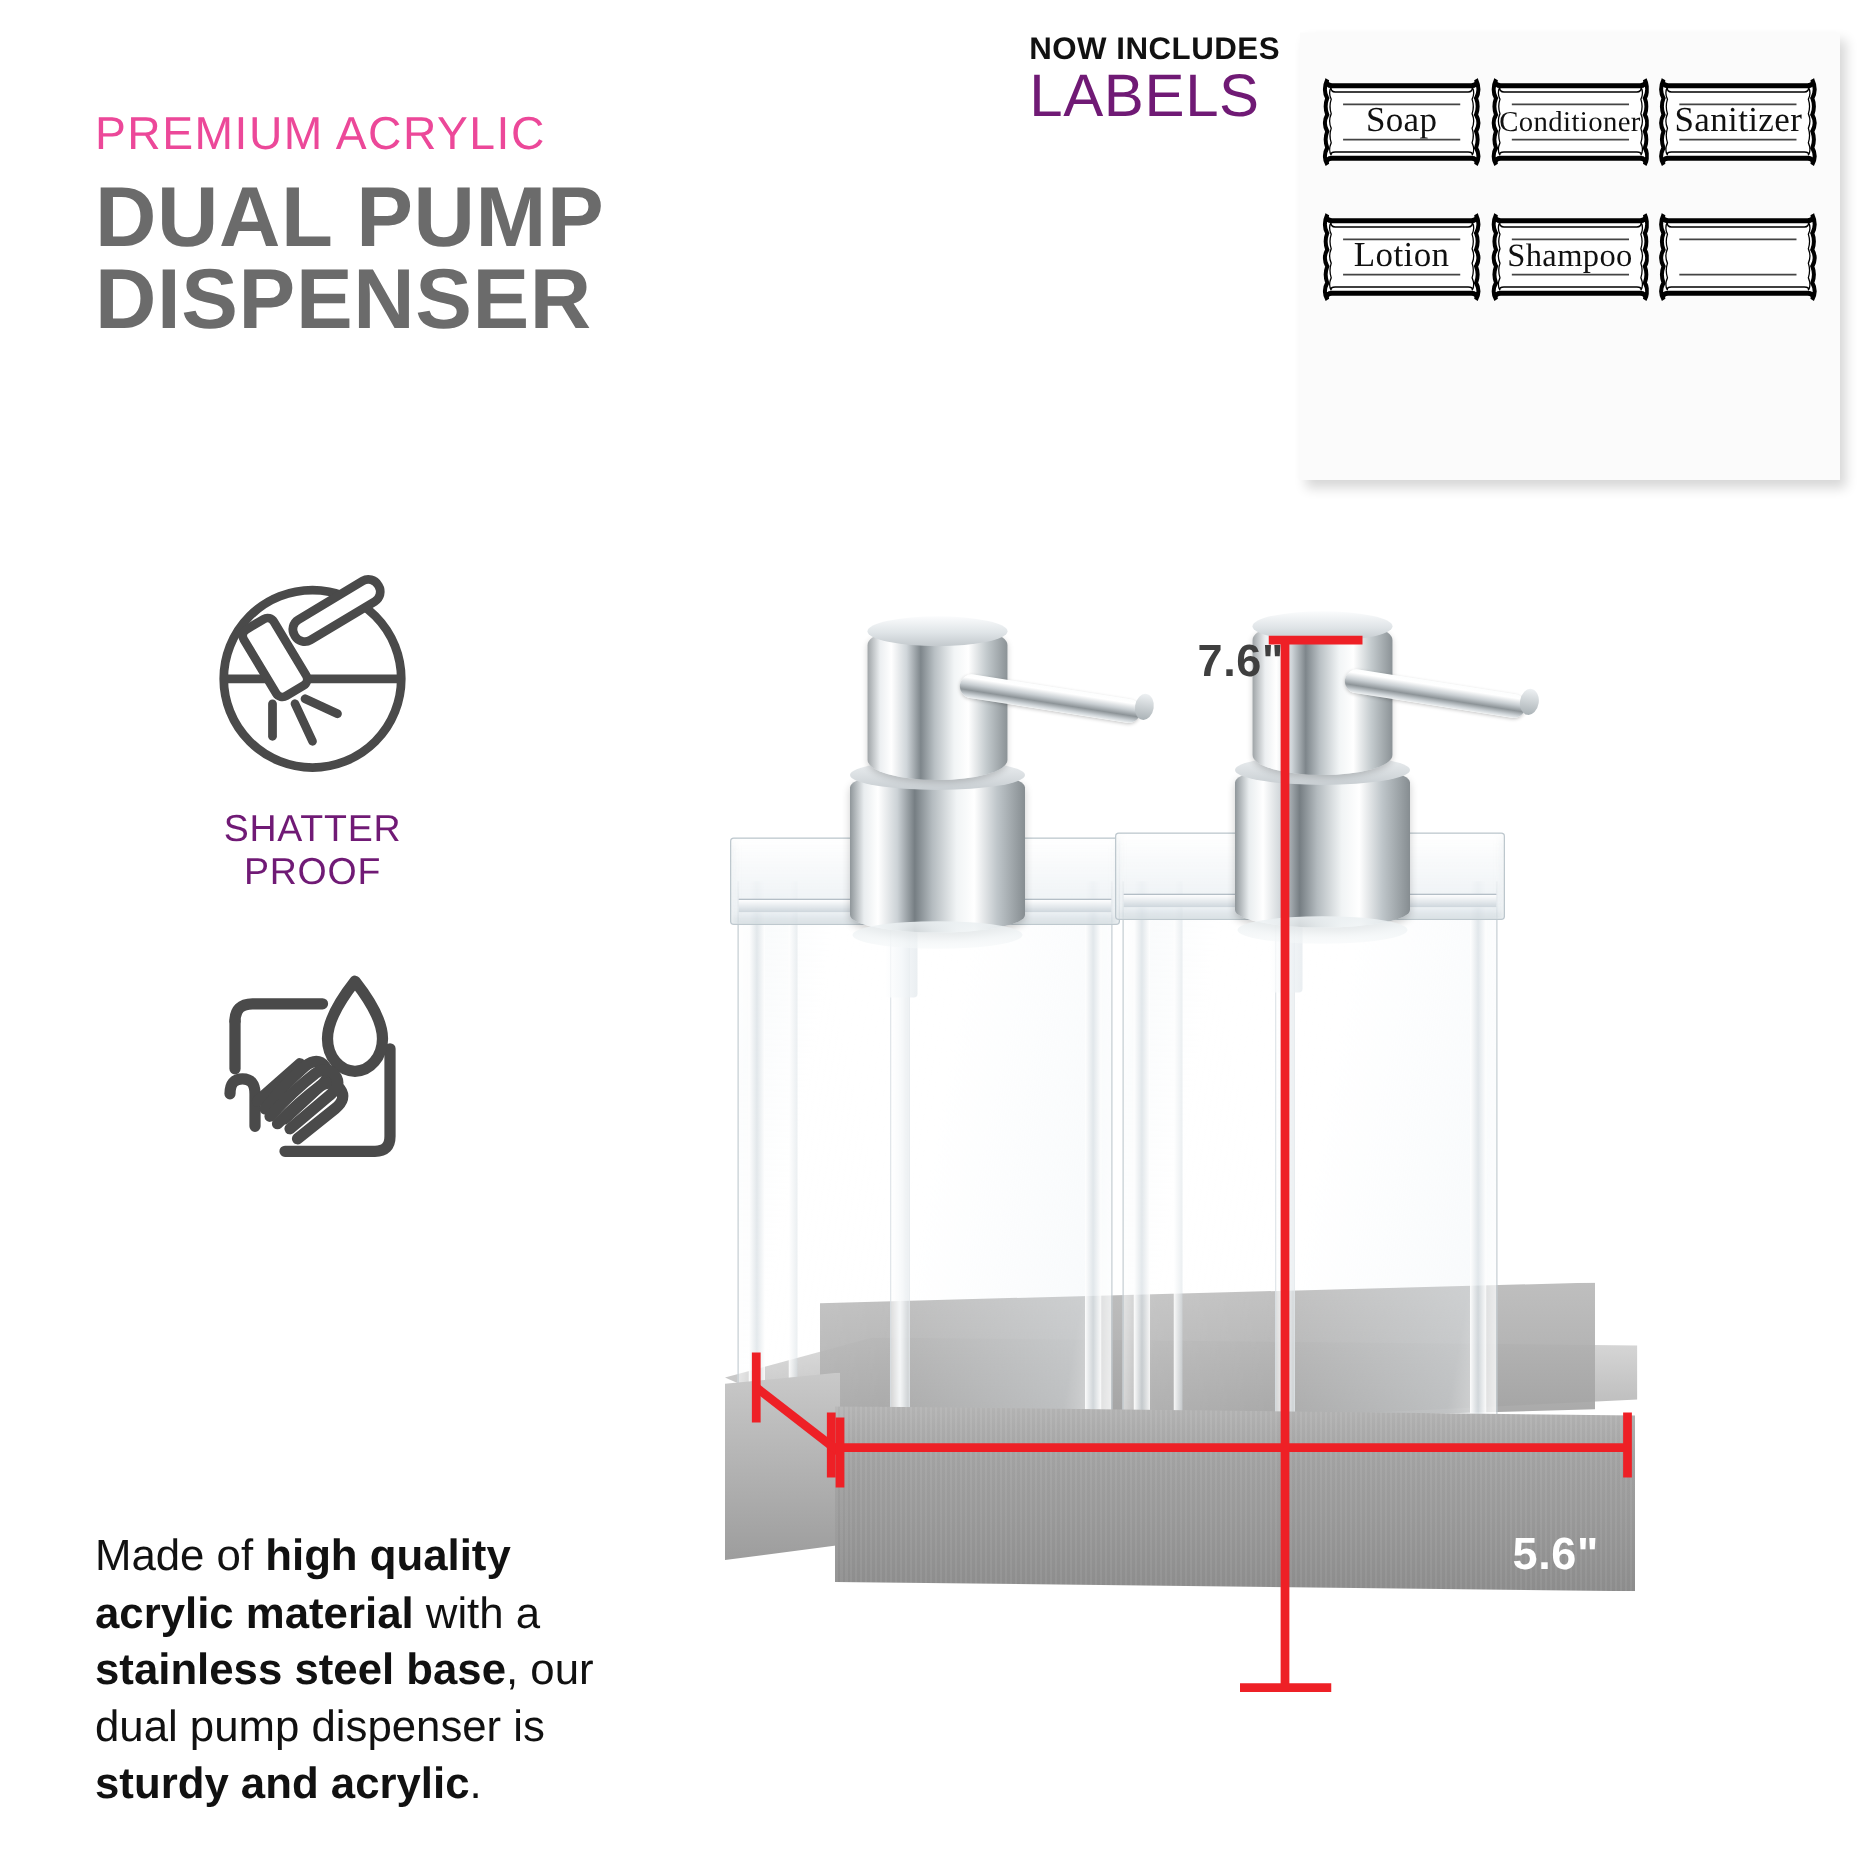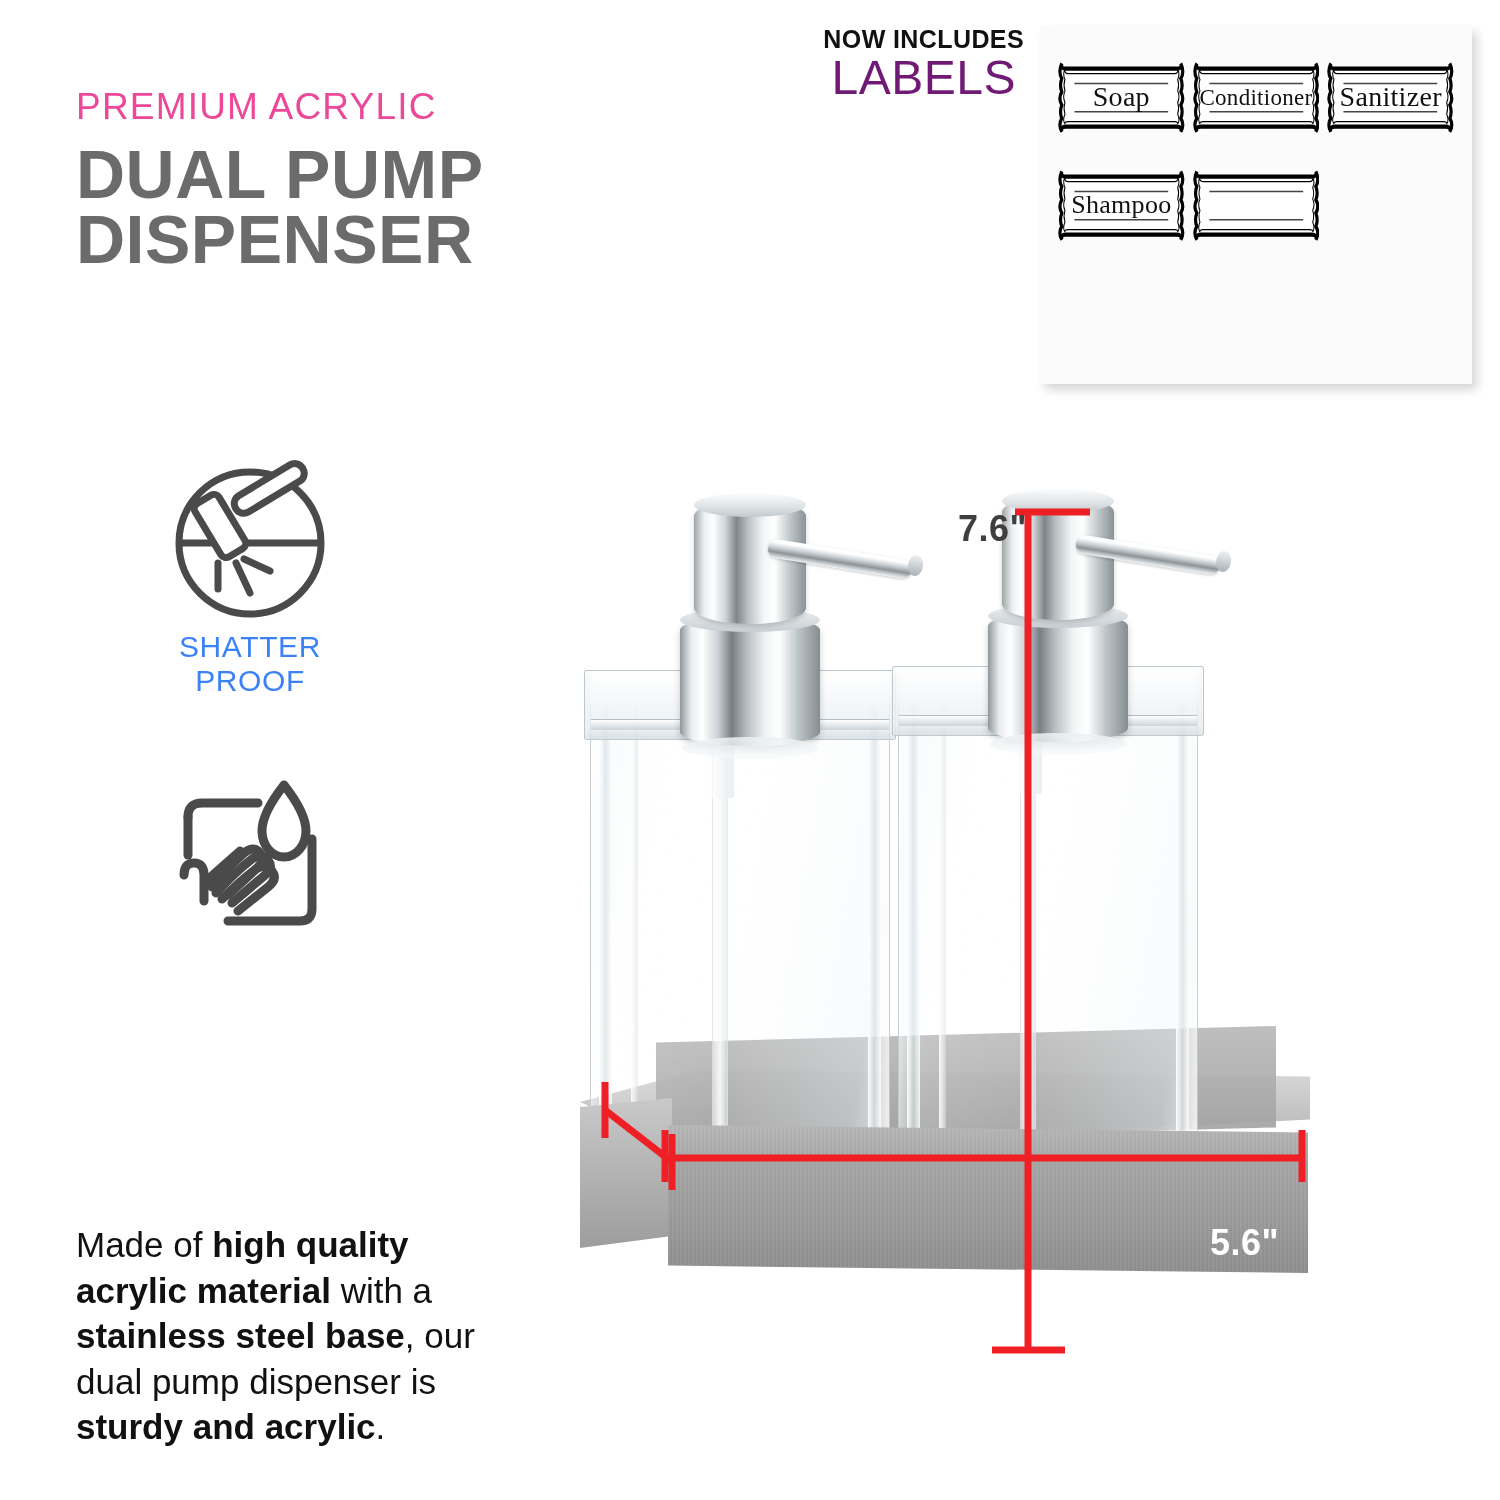--- a/index.html
+++ b/index.html
@@ -19,21 +19,21 @@
   }
   .bigline {
     font-size:68px; font-weight:700; color:#6b6b6b;
     letter-spacing:0.5px; line-height:0.98; white-space:nowrap;
     margin-top:16px;
   }
   .bigline.l2 { margin-top:-2px; }
 
   
   #labels-promo-text {
-    position:absolute; right:476px; top:26px; text-align:center;
+    position:absolute; right:476px; top:26px; text-align:left;
   }
   .promo-small {
     font-size:25px; font-weight:700; color:#111; letter-spacing:0.4px;
     line-height:1.05; white-space:nowrap;
   }
   .promo-big {
     font-size:48px; font-weight:300; color:#701a75; letter-spacing:0.5px;
     line-height:1.02; white-space:nowrap; margin-top:2px;
   }
 
@@ -67,22 +67,22 @@
     letter-spacing:0.3px;
   }
 
   
   .feature { position:absolute; width:300px; text-align:center; }
   #feature-shatter { left:100px; top:455px; }
   #feature-handwash { left:100px; top:765px; }
   .feature-icon { height:175px; display:flex; align-items:center; justify-content:center; }
   .feature-icon svg { display:block; }
   .feature-label {
-    margin-top:0;
-    font-size:30px; font-weight:500; color:#3b82f6;
+    margin-top:17px;
+    font-size:30px; font-weight:500; color:#701a75;
     letter-spacing:0.6px; line-height:1.14; text-transform:uppercase;
   }
 
   
   #description {
     position:absolute; left:76px; top:1222px; width:400px;
     font-size:35px; line-height:1.3; color:#111; font-weight:300;
   }
   #description b { font-weight:700; }
 
@@ -301,20 +301,35 @@
           <path d="M16 20 Q10 20 11 15 Q7 21 11 27 Q8 34 11 41 Q7 48 11 55 Q8 62 11 69 Q7 76 11 81 Q10 78 16 78
                    L184 78 Q190 78 189 81 Q193 76 189 69 Q192 62 189 55 Q193 48 189 41 Q192 34 189 27
                    Q193 21 189 15 Q190 20 184 20 Z" fill="none" stroke="#000000" stroke-width="1.6"></path>
           <line x1="26" y1="32" x2="174" y2="32" stroke="#444" stroke-width="1.8"></line>
           <line x1="26" y1="66" x2="174" y2="66" stroke="#444" stroke-width="1.8"></line>
         </svg>
       </div>
       <div class="label-text">Sanitizer</div>
     </div>
 
+    <div class="label-cell">
+      <div class="label-frame">
+        <svg viewBox="0 0 200 96" preserveAspectRatio="none">
+          <path d="M12 14 Q4 14 6 8 Q0 18 6 26 Q2 34 6 42 Q0 50 6 58 Q2 66 6 74 Q0 82 6 90 Q4 84 12 84
+                   L188 84 Q196 84 194 90 Q200 82 194 74 Q198 66 194 58 Q200 50 194 42 Q198 34 194 26
+                   Q200 18 194 8 Q196 14 188 14 Z" fill="#ffffff" stroke="#000000" stroke-width="5"></path>
+          <path d="M16 20 Q10 20 11 15 Q7 21 11 27 Q8 34 11 41 Q7 48 11 55 Q8 62 11 69 Q7 76 11 81 Q10 78 16 78
+                   L184 78 Q190 78 189 81 Q193 76 189 69 Q192 62 189 55 Q193 48 189 41 Q192 34 189 27
+                   Q193 21 189 15 Q190 20 184 20 Z" fill="none" stroke="#000000" stroke-width="1.6"></path>
+          <line x1="26" y1="32" x2="174" y2="32" stroke="#444" stroke-width="1.8"></line>
+          <line x1="26" y1="66" x2="174" y2="66" stroke="#444" stroke-width="1.8"></line>
+        </svg>
+      </div>
+      <div class="label-text">Lotion</div>
+    </div>
 
     <div class="label-cell">
       <div class="label-frame">
         <svg viewBox="0 0 200 96" preserveAspectRatio="none">
           <path d="M12 14 Q4 14 6 8 Q0 18 6 26 Q2 34 6 42 Q0 50 6 58 Q2 66 6 74 Q0 82 6 90 Q4 84 12 84
                    L188 84 Q196 84 194 90 Q200 82 194 74 Q198 66 194 58 Q200 50 194 42 Q198 34 194 26
                    Q200 18 194 8 Q196 14 188 14 Z" fill="#ffffff" stroke="#000000" stroke-width="5"></path>
           <path d="M16 20 Q10 20 11 15 Q7 21 11 27 Q8 34 11 41 Q7 48 11 55 Q8 62 11 69 Q7 76 11 81 Q10 78 16 78
                    L184 78 Q190 78 189 81 Q193 76 189 69 Q192 62 189 55 Q193 48 189 41 Q192 34 189 27
                    Q193 21 189 15 Q190 20 184 20 Z" fill="none" stroke="#000000" stroke-width="1.6"></path>

